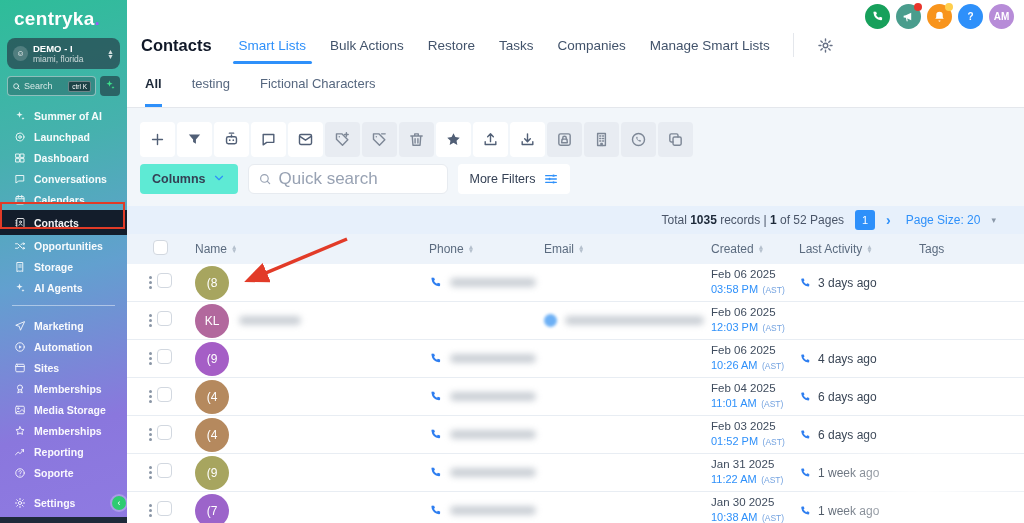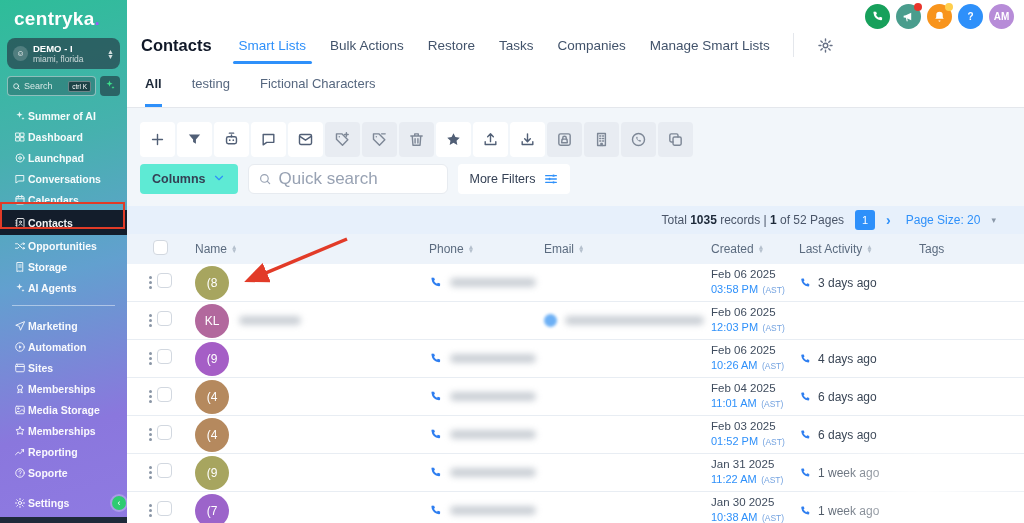--- a/index.html
+++ b/index.html
@@ -15,21 +15,21 @@
   .acct-txt{flex:1;min-width:0}
   .acct-name{font-size:9.5px;font-weight:bold;white-space:nowrap}
   .acct-loc{font-size:8.5px;opacity:.75;white-space:nowrap}
   .acct-chev{font-size:7px;line-height:5px;opacity:.8;text-align:center}
   .srow{margin:7px 7px 4px;display:flex;gap:4px;align-items:center}
   .sinput{flex:1;height:20px;border:1px solid rgba(255,255,255,.45);background:rgba(25,33,46,.28);border-radius:4px;display:flex;align-items:center;padding:0 4px;gap:3px}
   .sinput .ph{font-size:9px;color:rgba(255,255,255,.8);flex:1}
   .kbd{font-size:6.5px;background:rgba(15,20,30,.6);border:1px solid rgba(255,255,255,.35);border-radius:2px;padding:1px 3px}
   .aibtn{width:20px;height:20px;border-radius:4px;background:rgba(25,33,46,.55);display:flex;align-items:center;justify-content:center;color:#3ce08a}
   .menu{margin-top:9px}
-  .sitem{display:flex;align-items:center;gap:2px;height:21px;padding-left:14px;font-size:10.5px;font-weight:bold;color:rgba(255,255,255,.95);cursor:pointer;white-space:nowrap}
+  .sitem{display:flex;align-items:center;gap:8px;height:21px;padding-left:14px;font-size:10.5px;font-weight:bold;color:rgba(255,255,255,.95);cursor:pointer;white-space:nowrap}
   .sitem .sic{display:flex;opacity:.9}
   .sitem.active{background:#131d2b;height:25px}
   .sdiv{border-top:1px solid rgba(255,255,255,.45);margin:7px 12px 8px}
   .settings{position:absolute;left:0;bottom:10px;width:100%}
   .collapse{position:absolute;right:1px;bottom:13px;width:14px;height:14px;border-radius:50%;background:#2ecc71;color:#fff;font-size:9px;display:flex;align-items:center;justify-content:center;box-shadow:0 0 0 2px rgba(255,255,255,.25)}
   .sbottom{position:absolute;bottom:0;left:0;width:100%;height:6px;background:#1e2a3a}
 
   
   .main{position:absolute;left:127px;top:0;right:0;bottom:0}
   .topbar{position:relative;height:62px;background:#fff}
@@ -134,36 +134,36 @@
           <svg width="12" height="12" viewBox="0 0 24 24" fill="none" stroke="currentColor" stroke-width="2" stroke-linecap="round" stroke-linejoin="round">
             <path d="M11 3l1.6 4.7L17.3 9.3l-4.7 1.6L11 15.6 9.4 10.9 4.7 9.3l4.7-1.6z" fill="currentColor" stroke="none"></path>
             <path d="M18 14l.8 2.2L21 17l-2.2.8L18 20l-.8-2.2L15 17l2.2-.8z" fill="currentColor" stroke="none"></path>
           </svg>
         </span>
         <span>Summer of AI</span>
       </div>
       <div class="sitem">
         <span class="sic">
           <svg width="12" height="12" viewBox="0 0 24 24" fill="none" stroke="currentColor" stroke-width="2" stroke-linecap="round" stroke-linejoin="round">
+            <circle cx="12" cy="12" r="8"></circle>
+            <circle cx="12" cy="12" r="2.6"></circle>
+          </svg>
+        </span>
+        <span>Launchpad</span>
+      </div>
+      <div class="sitem">
+        <span class="sic">
+          <svg width="12" height="12" viewBox="0 0 24 24" fill="none" stroke="currentColor" stroke-width="2" stroke-linecap="round" stroke-linejoin="round">
             <rect x="4" y="4" width="6.8" height="6.8"></rect>
             <rect x="13.2" y="4" width="6.8" height="6.8"></rect>
             <rect x="4" y="13.2" width="6.8" height="6.8"></rect>
             <rect x="13.2" y="13.2" width="6.8" height="6.8"></rect>
           </svg>
         </span>
         <span>Dashboard</span>
-      </div>
-      <div class="sitem">
-        <span class="sic">
-          <svg width="12" height="12" viewBox="0 0 24 24" fill="none" stroke="currentColor" stroke-width="2" stroke-linecap="round" stroke-linejoin="round">
-            <circle cx="12" cy="12" r="8"></circle>
-            <circle cx="12" cy="12" r="2.6"></circle>
-          </svg>
-        </span>
-        <span>Launchpad</span>
       </div>
       <div class="sitem">
         <span class="sic">
           <svg width="12" height="12" viewBox="0 0 24 24" fill="none" stroke="currentColor" stroke-width="2" stroke-linecap="round" stroke-linejoin="round">
             <path d="M4.5 5h15v11H9.5l-5 3.5z"></path>
           </svg>
         </span>
         <span>Conversations</span>
       </div>
       <div class="sitem">

